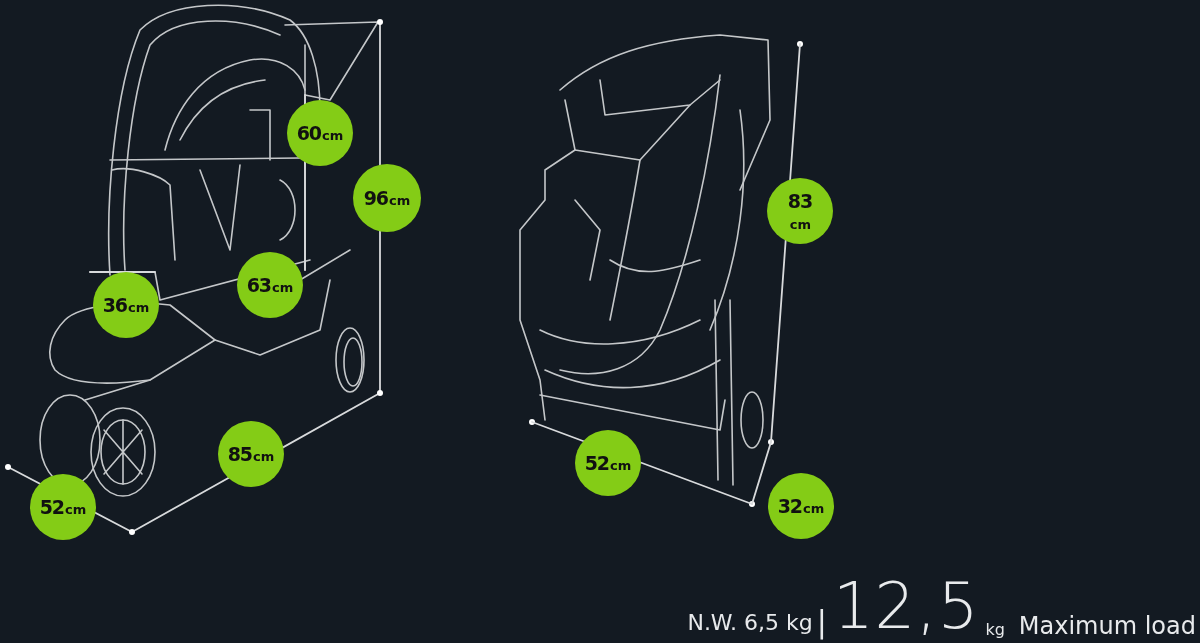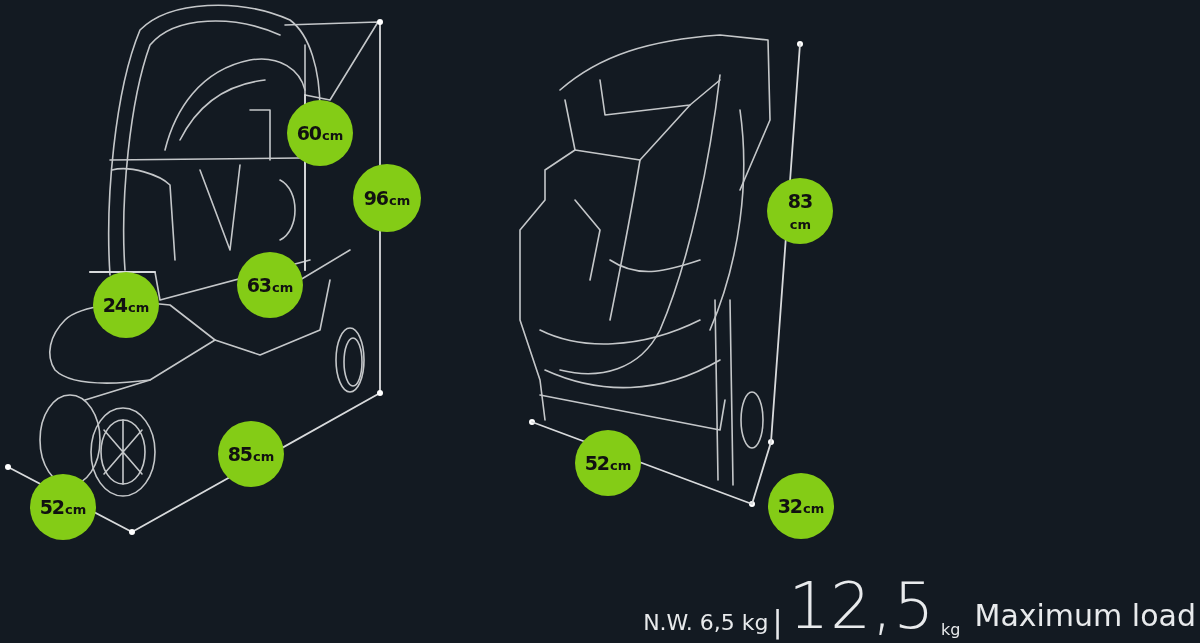--- a/index.html
+++ b/index.html
@@ -10,21 +10,21 @@
   .badge { position:absolute; border-radius:50%; background:#84cc16; display:flex; align-items:center;
            justify-content:center; color:#111; font-weight:bold; letter-spacing:-1px; }
   .badge .num { font-size:19px; }
   .badge .unit { font-size:13px; margin-left:1px; margin-top:5px; letter-spacing:0; }
   #footer { position:absolute; right:4px; bottom:2px; color:#e8eaec; display:flex; align-items:flex-end;
             white-space:nowrap; }
   #footer .nw { font-size:22px; margin-bottom:6px;margin-top:44px; }
   #footer .sep { font-size:30px; margin:0 6px 2px 4px; }
   #footer .big { font-size:64px; line-height:70px; font-weight:300; letter-spacing:1px; }
   #footer .kg { font-size:16px; margin:0 14px 2px 6px; }
-  #footer .load { font-size:30px; margin-bottom:8px; }
+  #footer .load { font-size:24px; margin-bottom:1px; }
 </style>
 </head>
 <body>
 
 <div id="stage">
 
   <svg class="art" width="1200" height="643" viewBox="0 0 1200 643" fill="none" stroke="#d8dadc" stroke-width="1.6" stroke-linecap="round" stroke-linejoin="round">
 
     <g opacity="0.9">
       <path d="M110 275 C105 200 115 90 140 30 C170 0 240 -2 290 20 C310 35 320 70 320 110"></path>
@@ -95,21 +95,21 @@
 
   <div class="badge" style="left:287px;top:100px;width:66px;height:66px;">
     <span class="num">60</span>
       <span class="unit">cm</span>
   </div>
   <div class="badge" style="left:353px;top:164px;width:68px;height:68px;text-align:right;">
     <span class="num">96</span>
       <span class="unit">cm</span>
   </div>
   <div class="badge" style="left:93px;top:272px;width:66px;height:66px;">
-    <span class="num">24</span>
+    <span class="num">36</span>
       <span class="unit">cm</span>
   </div>
   <div class="badge" style="left:237px;top:252px;width:66px;height:66px;">
     <span class="num">63</span>
       <span class="unit">cm</span>
   </div>
   <div class="badge" style="left:218px;top:421px;width:66px;height:66px;">
     <span class="num">85</span>
       <span class="unit">cm</span>
   </div>

